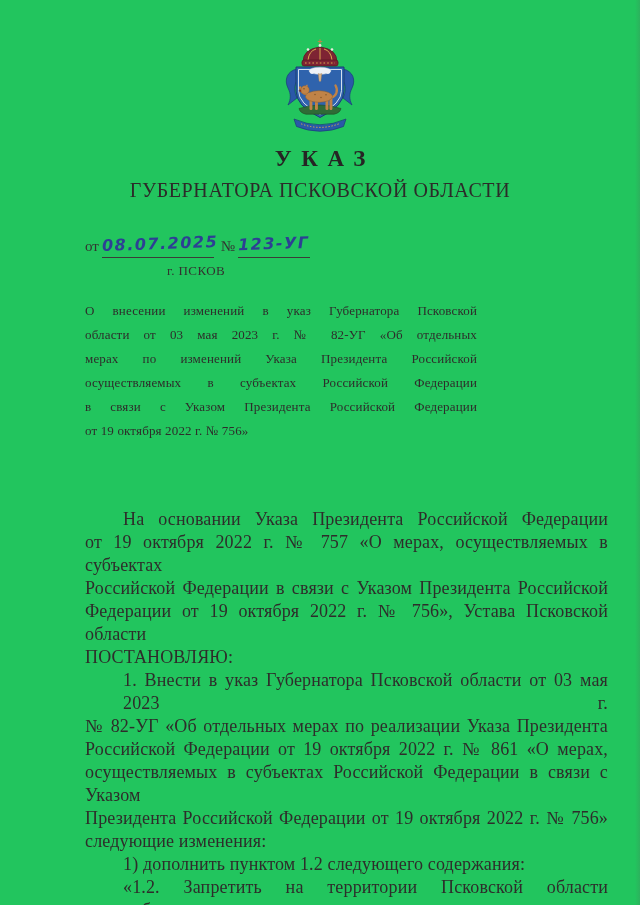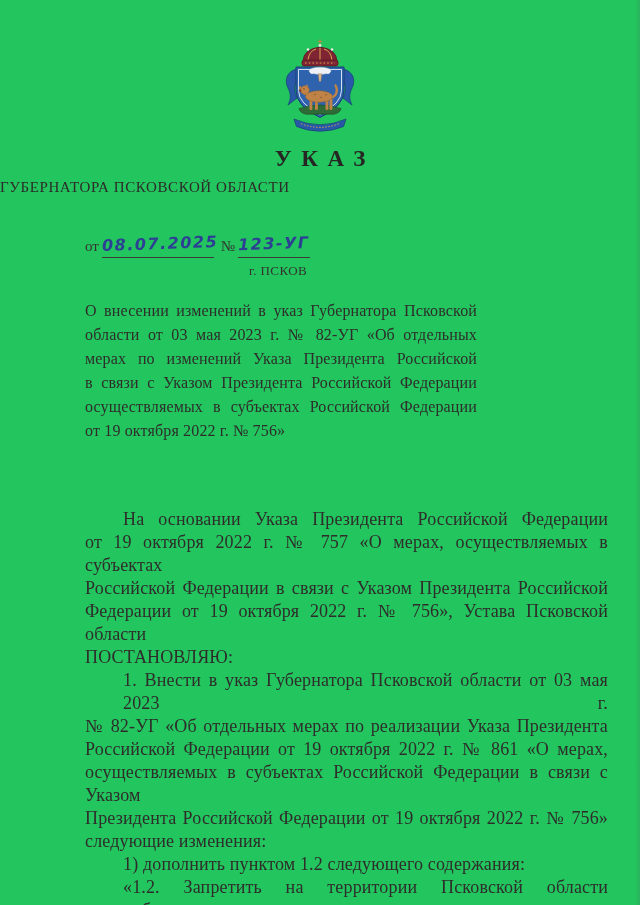--- a/index.html
+++ b/index.html
@@ -17,46 +17,46 @@
     background:linear-gradient(to left, rgba(90,90,90,0.18), rgba(0,0,0,0));
   }
   .emblem{position:absolute;left:282px;top:36px;width:76px;height:96px;}
   .doc-type{
     position:absolute;left:0;top:146px;width:100%;
     text-align:center;font-size:23px;font-weight:bold;
     letter-spacing:0.42em;text-indent:0.42em;color:#262524;
   }
   .authority{
     position:absolute;left:0;top:179px;width:100%;
-    font-size:15px;letter-spacing:0.6px;color:#2c2b29;
+    text-align:center;font-size:20px;letter-spacing:0.6px;color:#2c2b29;
   }
   .dateline{
     position:absolute;left:85px;top:236px;height:24px;
     font-size:15px;color:#343330;white-space:nowrap;
   }
   .dateline .lbl{display:inline-block;vertical-align:baseline;padding:0 3px 0 0;text-align:center;}
   .dateline .nom{padding:0 3px 0 7px;}
   .fill{
     display:inline-block;vertical-align:baseline;
     border-bottom:1.6px solid #3c3b38;text-align:center;height:21px;
   }
   .fill.date{width:112px;}
   .fill.num{width:72px;}
   .hw{
     font-family:"DejaVu Sans", sans-serif;font-style:italic;
     font-size:16px;font-weight:bold;letter-spacing:1.5px;color:#2d3f94;
     display:inline-block;transform:rotate(-2deg) translateY(-2px);
   }
   .city{
     position:absolute;left:85px;top:263px;width:222px;
-    text-align:right;font-size:13px;letter-spacing:0.4px;color:#33322f;
+    text-align:center;font-size:13px;letter-spacing:0.4px;color:#33322f;
   }
   .subject{
     position:absolute;left:85px;top:299px;width:392px;
-    font-size:16px;line-height:24px;color:#2e2d2b;letter-spacing:0.15px;
+    font-size:13px;line-height:24px;color:#2e2d2b;letter-spacing:0.15px;
   }
   .docbody{
     position:absolute;left:85px;top:508px;width:523px;
     font-size:18px;line-height:23px;color:#2e2d2b;letter-spacing:0.15px;
   }
   .j{text-align:justify;text-align-last:justify;}
   .ind{padding-left:38px;}
   .sl,.bl{white-space:normal;overflow:hidden;}
 </style>
 </head>
@@ -112,22 +112,22 @@
 
   <div class="dateline">
     <span class="lbl">от</span><span class="fill date"><span class="hw">08.07.2025</span></span><span class="lbl nom">№</span><span class="fill num"><span class="hw">123-УГ</span></span>
   </div>
   <div class="city">г. ПСКОВ</div>
 
   <div class="subject">
     <div class="sl j">О внесении изменений в указ Губернатора Псковской</div>
     <div class="sl j">области от 03 мая 2023 г. № 82-УГ «Об отдельных</div>
     <div class="sl j">мерах по изменений Указа Президента Российской</div>
+    <div class="sl j">осуществляемых в субъектах Российской Федерации</div>
     <div class="sl j">в связи с Указом Президента Российской Федерации</div>
-    <div class="sl j">осуществляемых в субъектах Российской Федерации</div>
     <div class="sl">от 19 октября 2022 г. № 756»</div>
   </div>
 
   <div class="docbody">
     <div class="bl j ind">На основании Указа Президента Российской Федерации</div>
     <div class="bl j">от 19 октября 2022 г. № 757 «О мерах, осуществляемых в субъектах</div>
     <div class="bl j">Российской Федерации в связи с Указом Президента Российской</div>
     <div class="bl j">Федерации от 19 октября 2022 г. № 756», Устава Псковской области</div>
     <div class="bl">ПОСТАНОВЛЯЮ:</div>
     <div class="bl j ind">1. Внести в указ Губернатора Псковской области от 03 мая 2023 г.</div>

